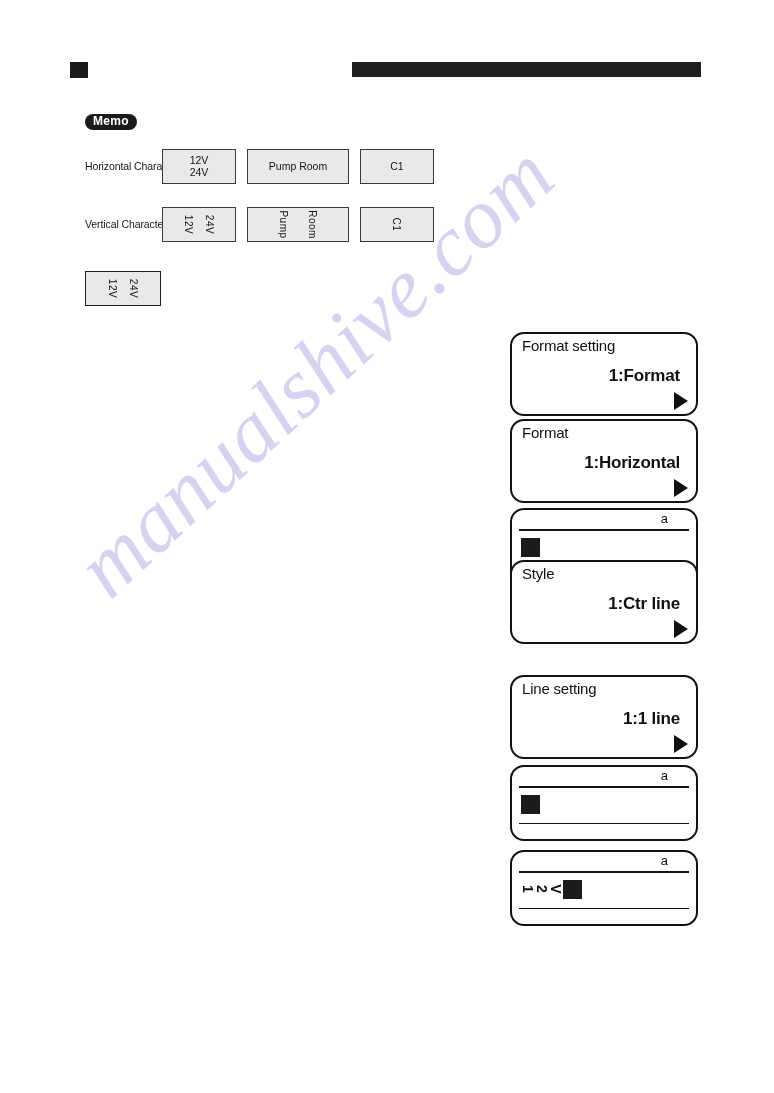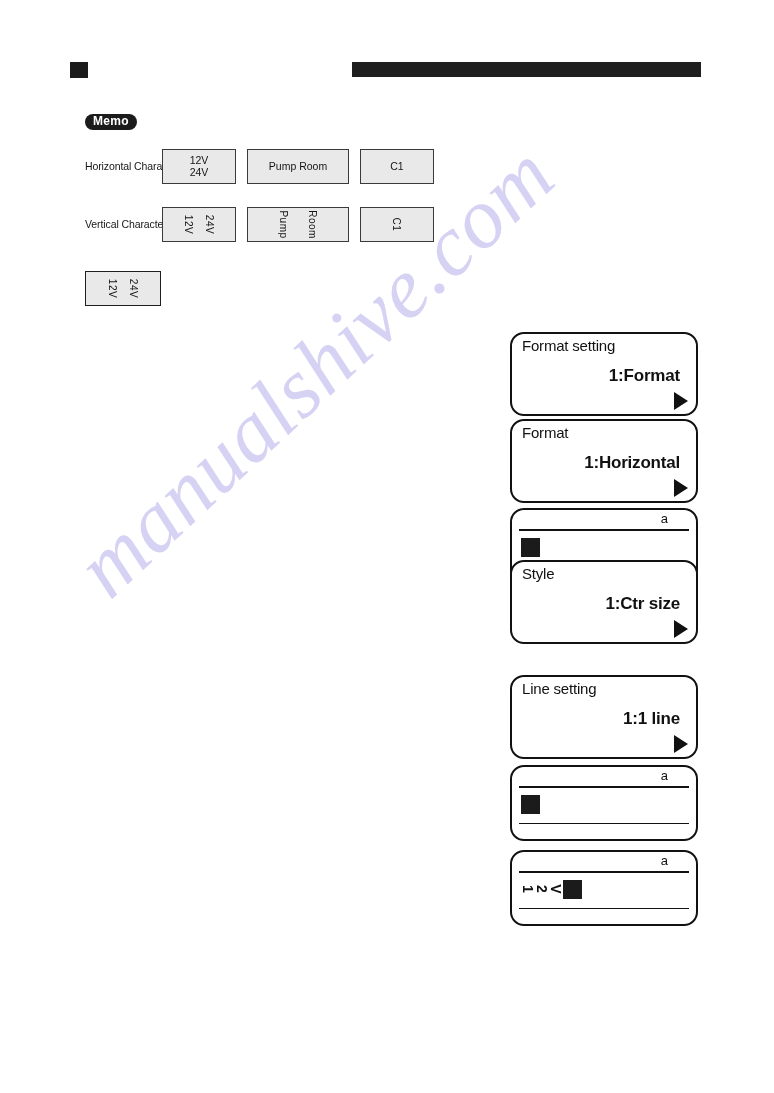--- a/index.html
+++ b/index.html
@@ -320,21 +320,21 @@
   <div class="lcd-indicator">a</div>
   <div class="lcd-rule top"></div>
   <div class="lcd-field">
     <div class="lcd-cursor"></div>
   </div>
   <div class="lcd-rule bottom"></div>
 </div>
 
 <div class="lcd lcd-menu" style="top:560px;">
   <div class="lcd-title">Style</div>
-  <div class="lcd-value">1:Ctr size</div>
+  <div class="lcd-value">1:Ctr line</div>
   <div class="lcd-arrow"></div>
 </div>
 
 <div class="lcd lcd-menu" style="top:675px;">
   <div class="lcd-title">Line setting</div>
   <div class="lcd-value">1:1 line</div>
   <div class="lcd-arrow"></div>
 </div>
 
 <div class="lcd lcd-edit" style="top:765px;">

